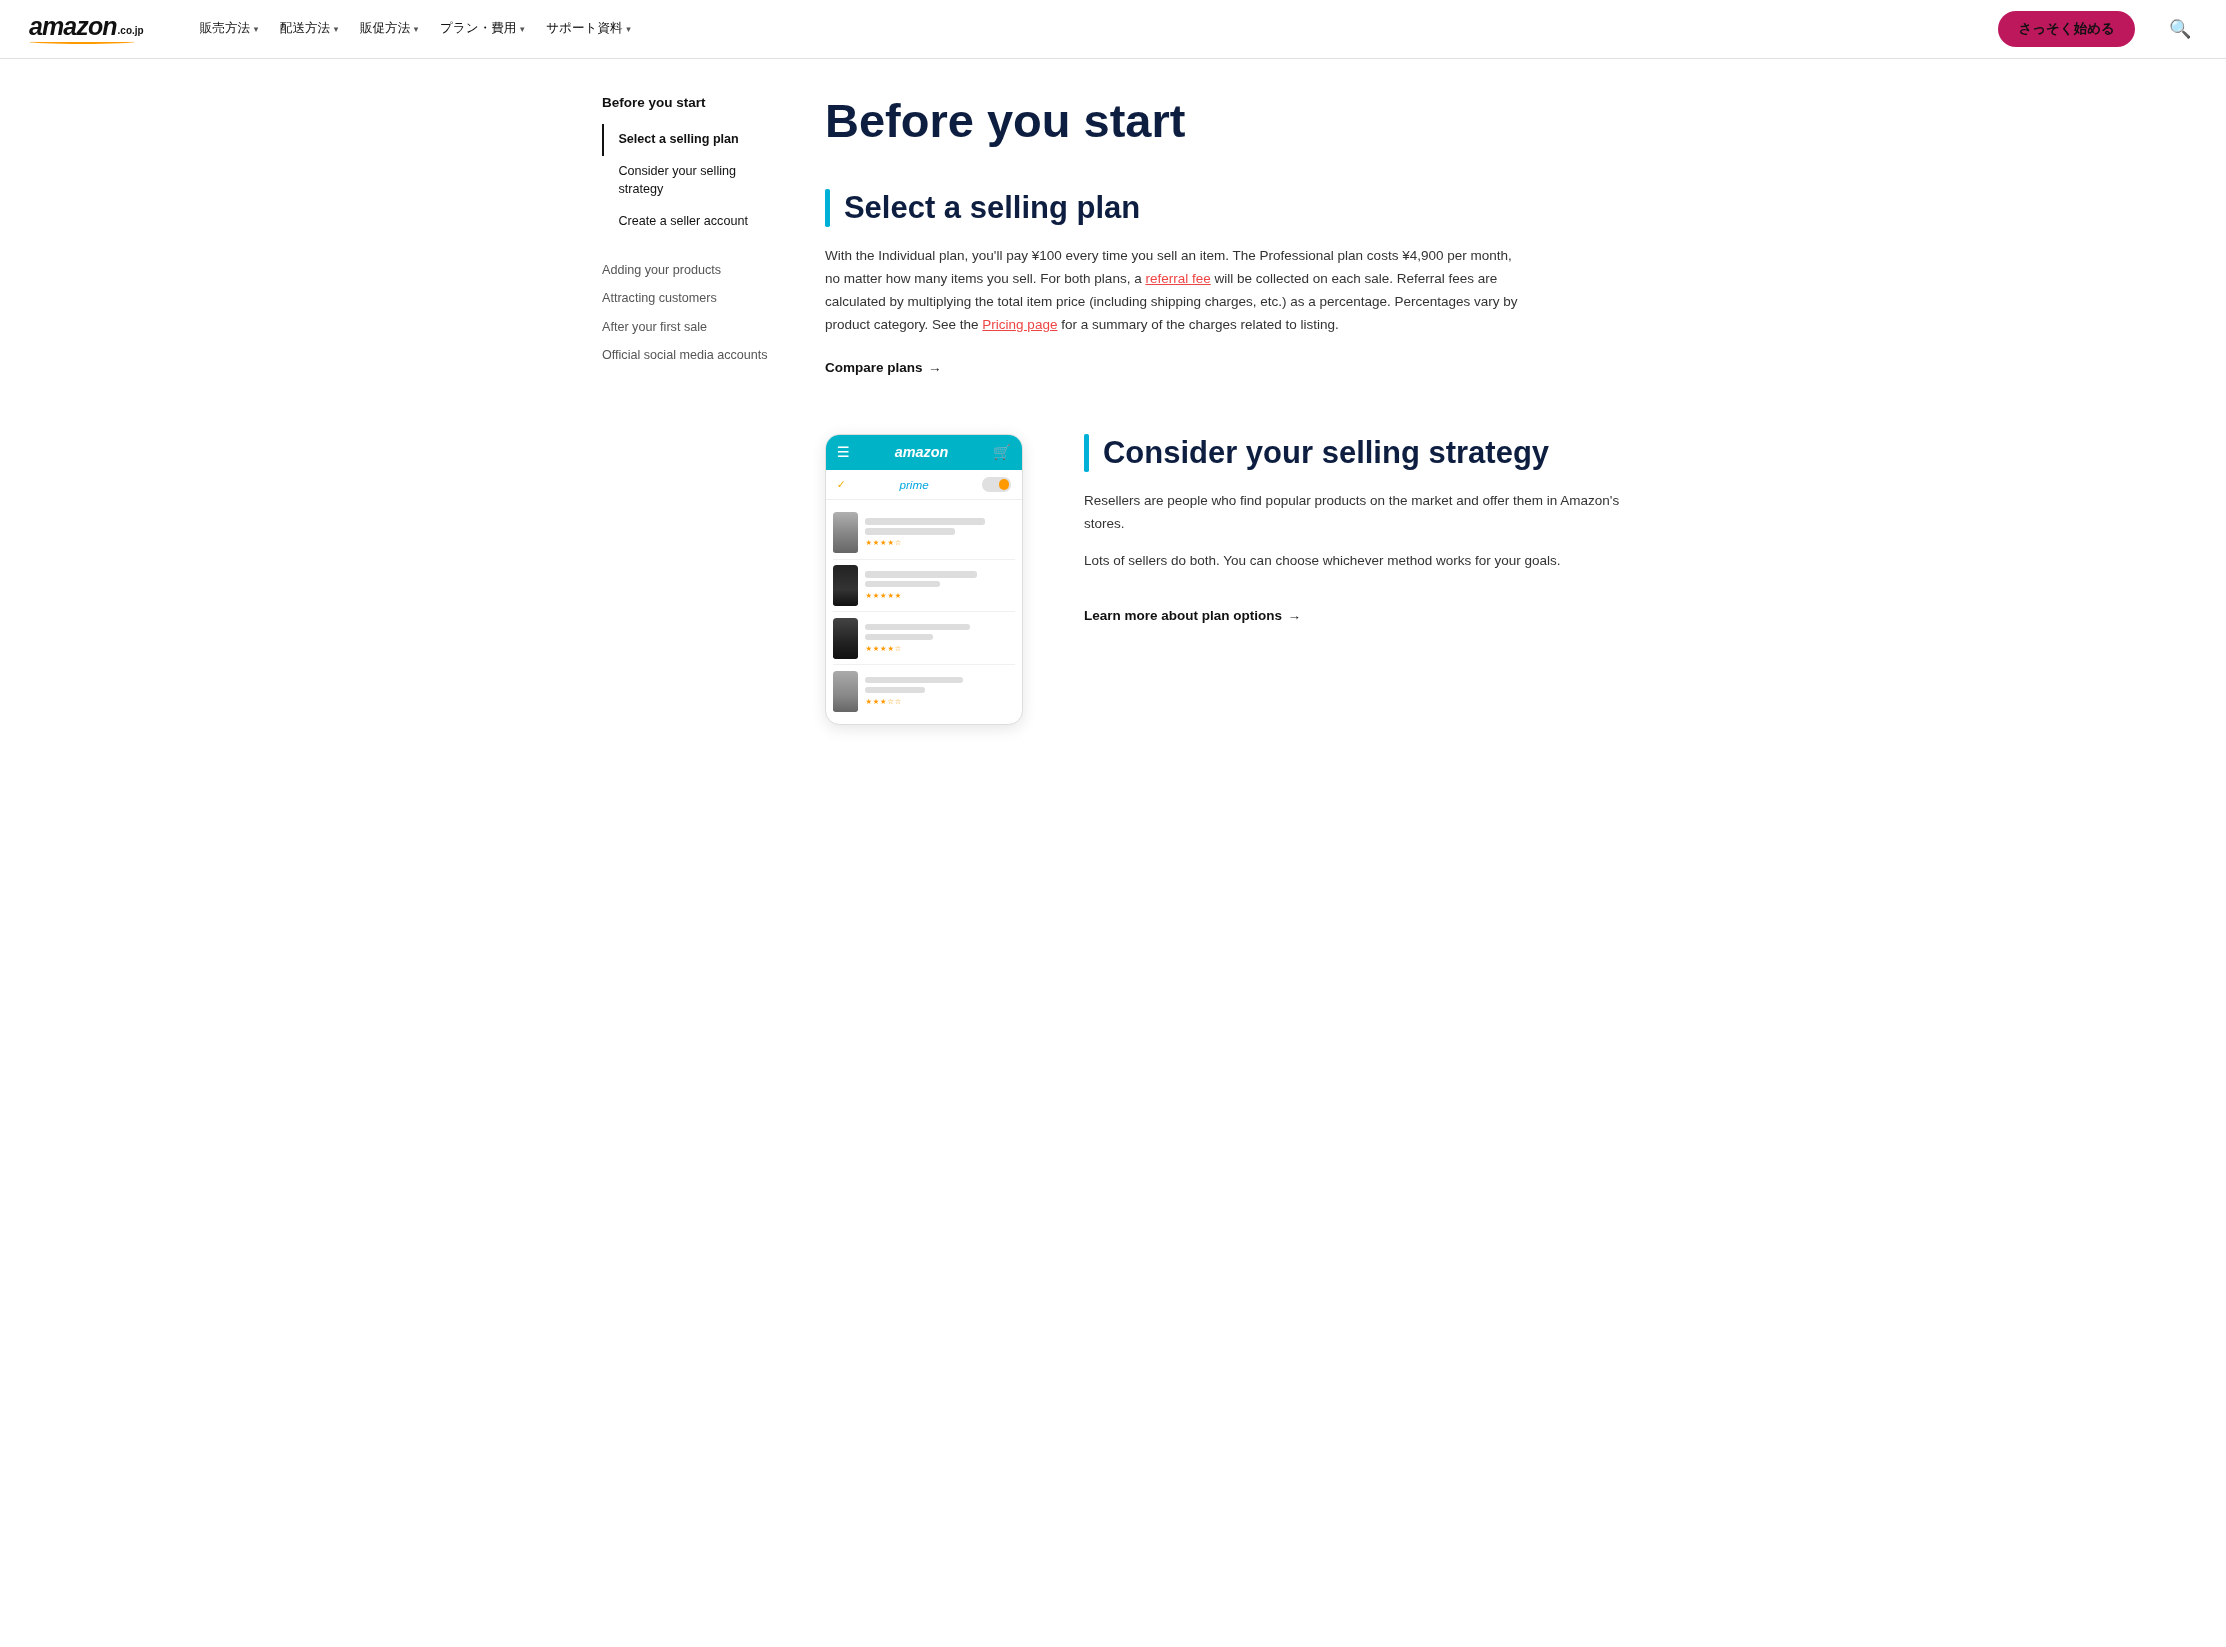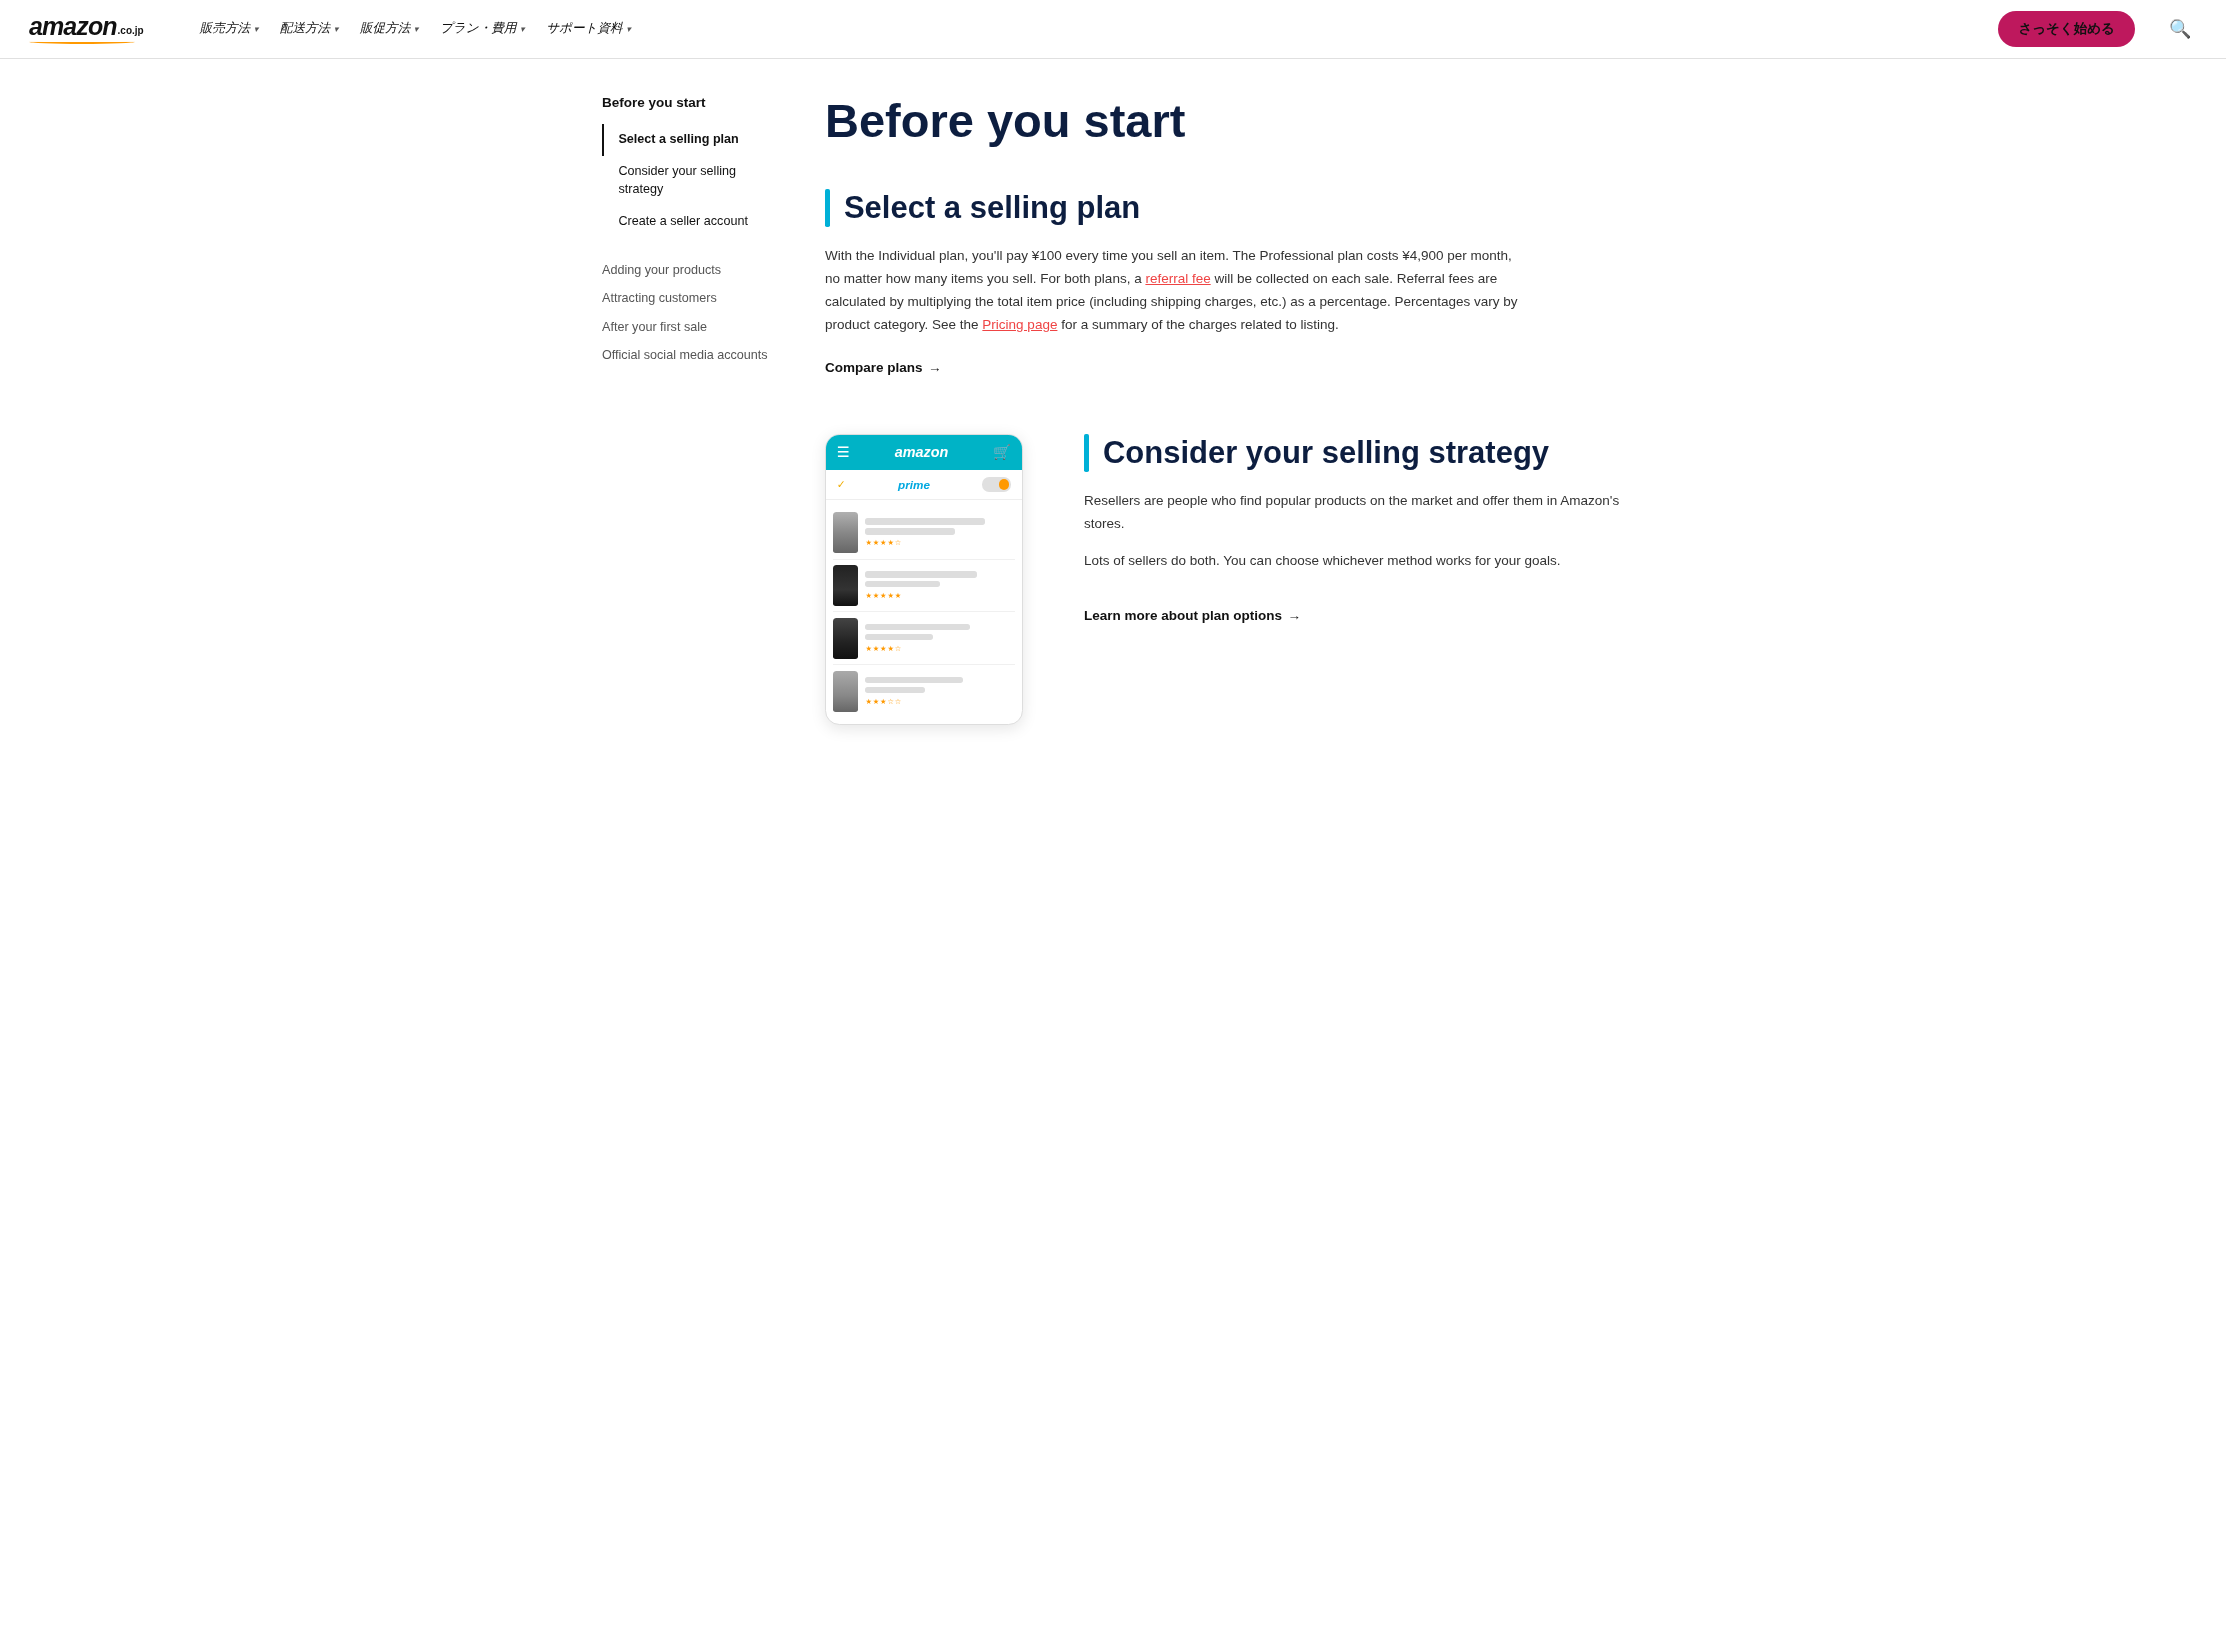--- a/index.html
+++ b/index.html
@@ -50,21 +50,20 @@
     .nav-item {
       display: flex;
       align-items: center;
       gap: 3.6px;
       padding: 5.4px 9px;
       font-size: 12.6px;
       color: #111;
       cursor: pointer;
       white-space: nowrap;
       border-radius: 3.6px;
-      font-style: italic;
     }
     .chevron-down {
       font-size: 9px;
       color: #555;
     }
     .cta-button {
       background: #be185d;
       color: #111;
       border: none;
       padding: 9px 20px;
@@ -213,21 +212,21 @@
     .phone-amazon-logo { color: #fff; font-size: 14.4px; font-weight: bold; font-style: italic; }
     .phone-cart-icon { color: #fff; font-size: 14.4px; }
     .phone-prime-bar {
       background: #fff;
       padding: 7.2px 10.8px;
       display: flex;
       align-items: center;
       justify-content: space-between;
       border-bottom: 0.9px solid #eee;
     }
-    .prime-text { color: #00a8e0; font-size: 11.7px; font-weight: bold; font-style: italic; text-align: right; }
+    .prime-text { color: #00a8e0; font-size: 11.7px; font-weight: normal; font-style: italic; text-align: right; }
     .toggle-pill {
       width: 29px; height: 14.4px; background: #e0e0e0; border-radius: 7.2px; position: relative;
     }
     .toggle-pill::after {
       content: ''; position: absolute; right: 1.8px; top: 1.8px;
       width: 10.8px; height: 10.8px; background: #f90; border-radius: 50%;
     }
     .phone-product-list { padding: 7.2px; }
     .phone-product-row {
       display: flex;

